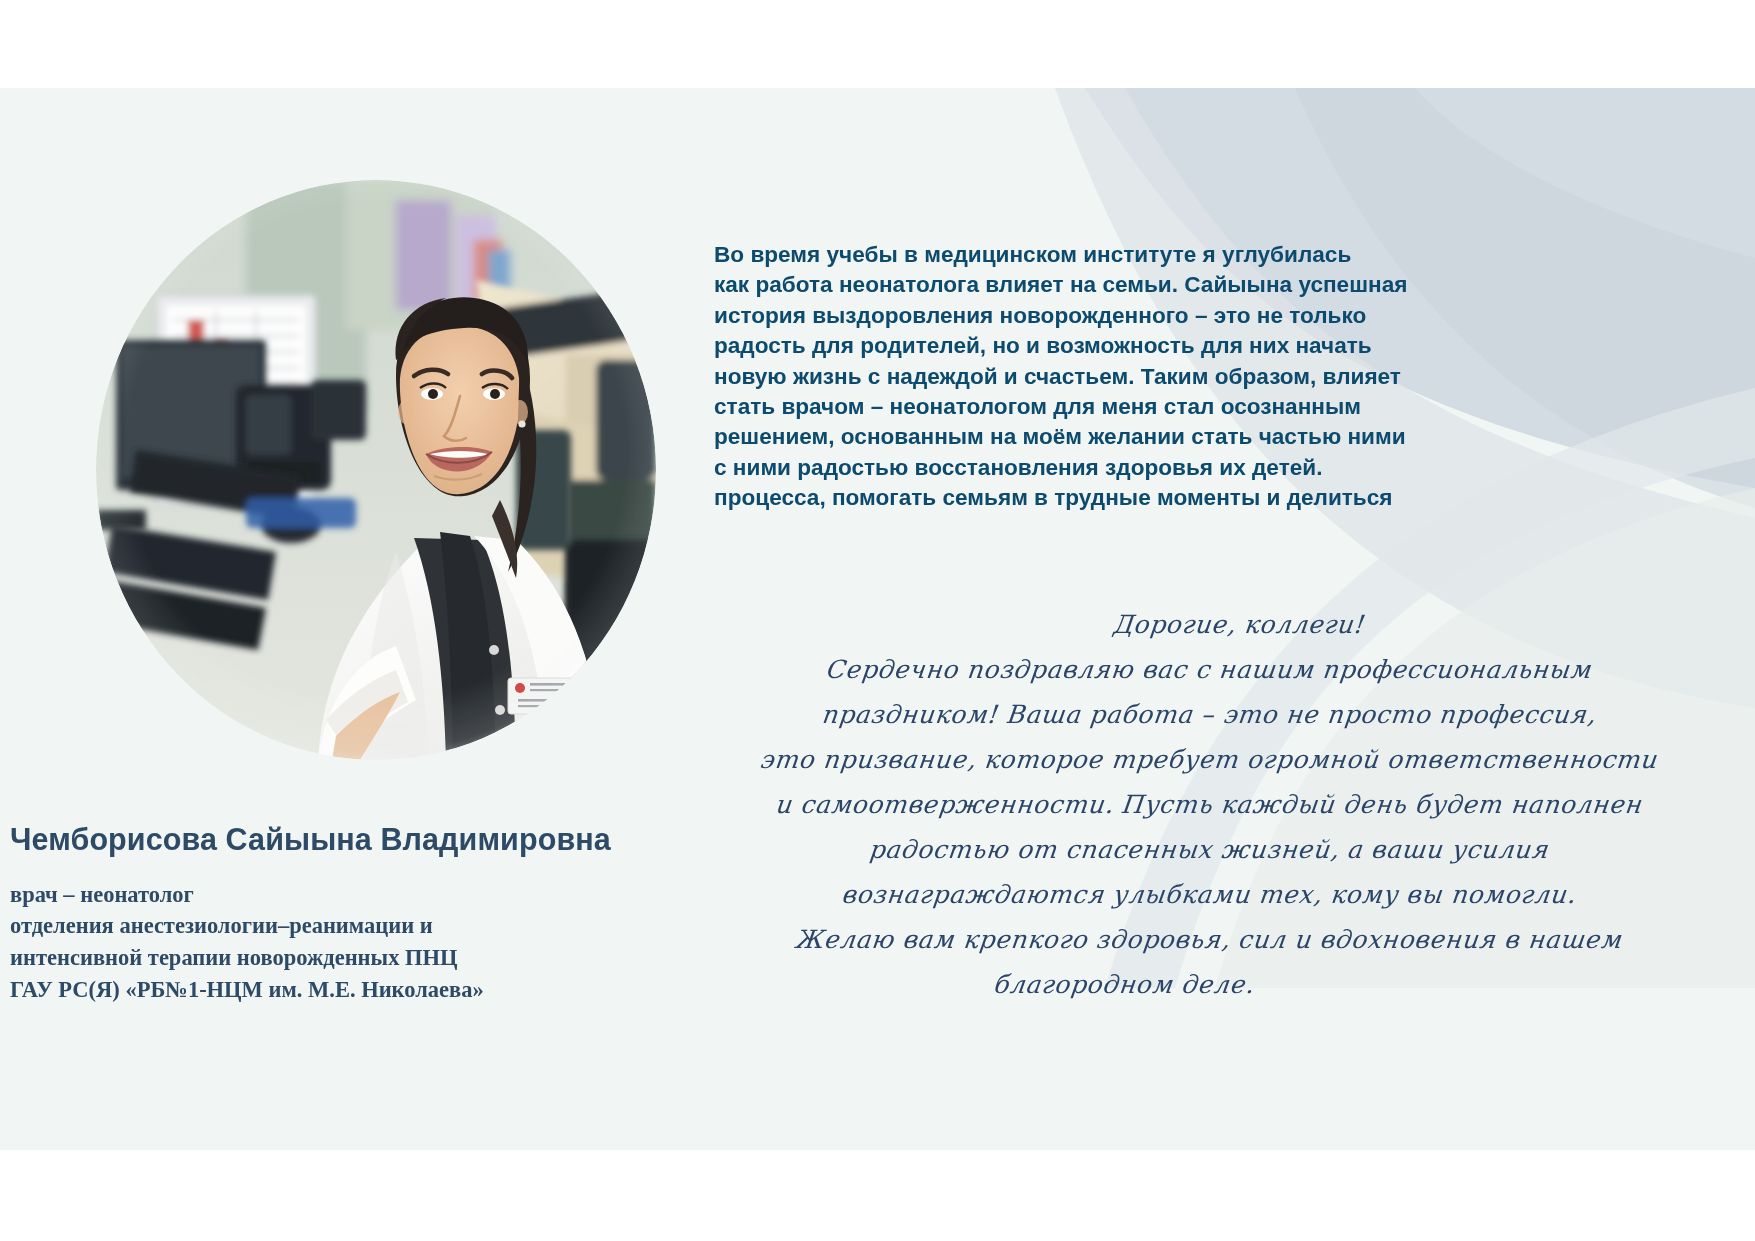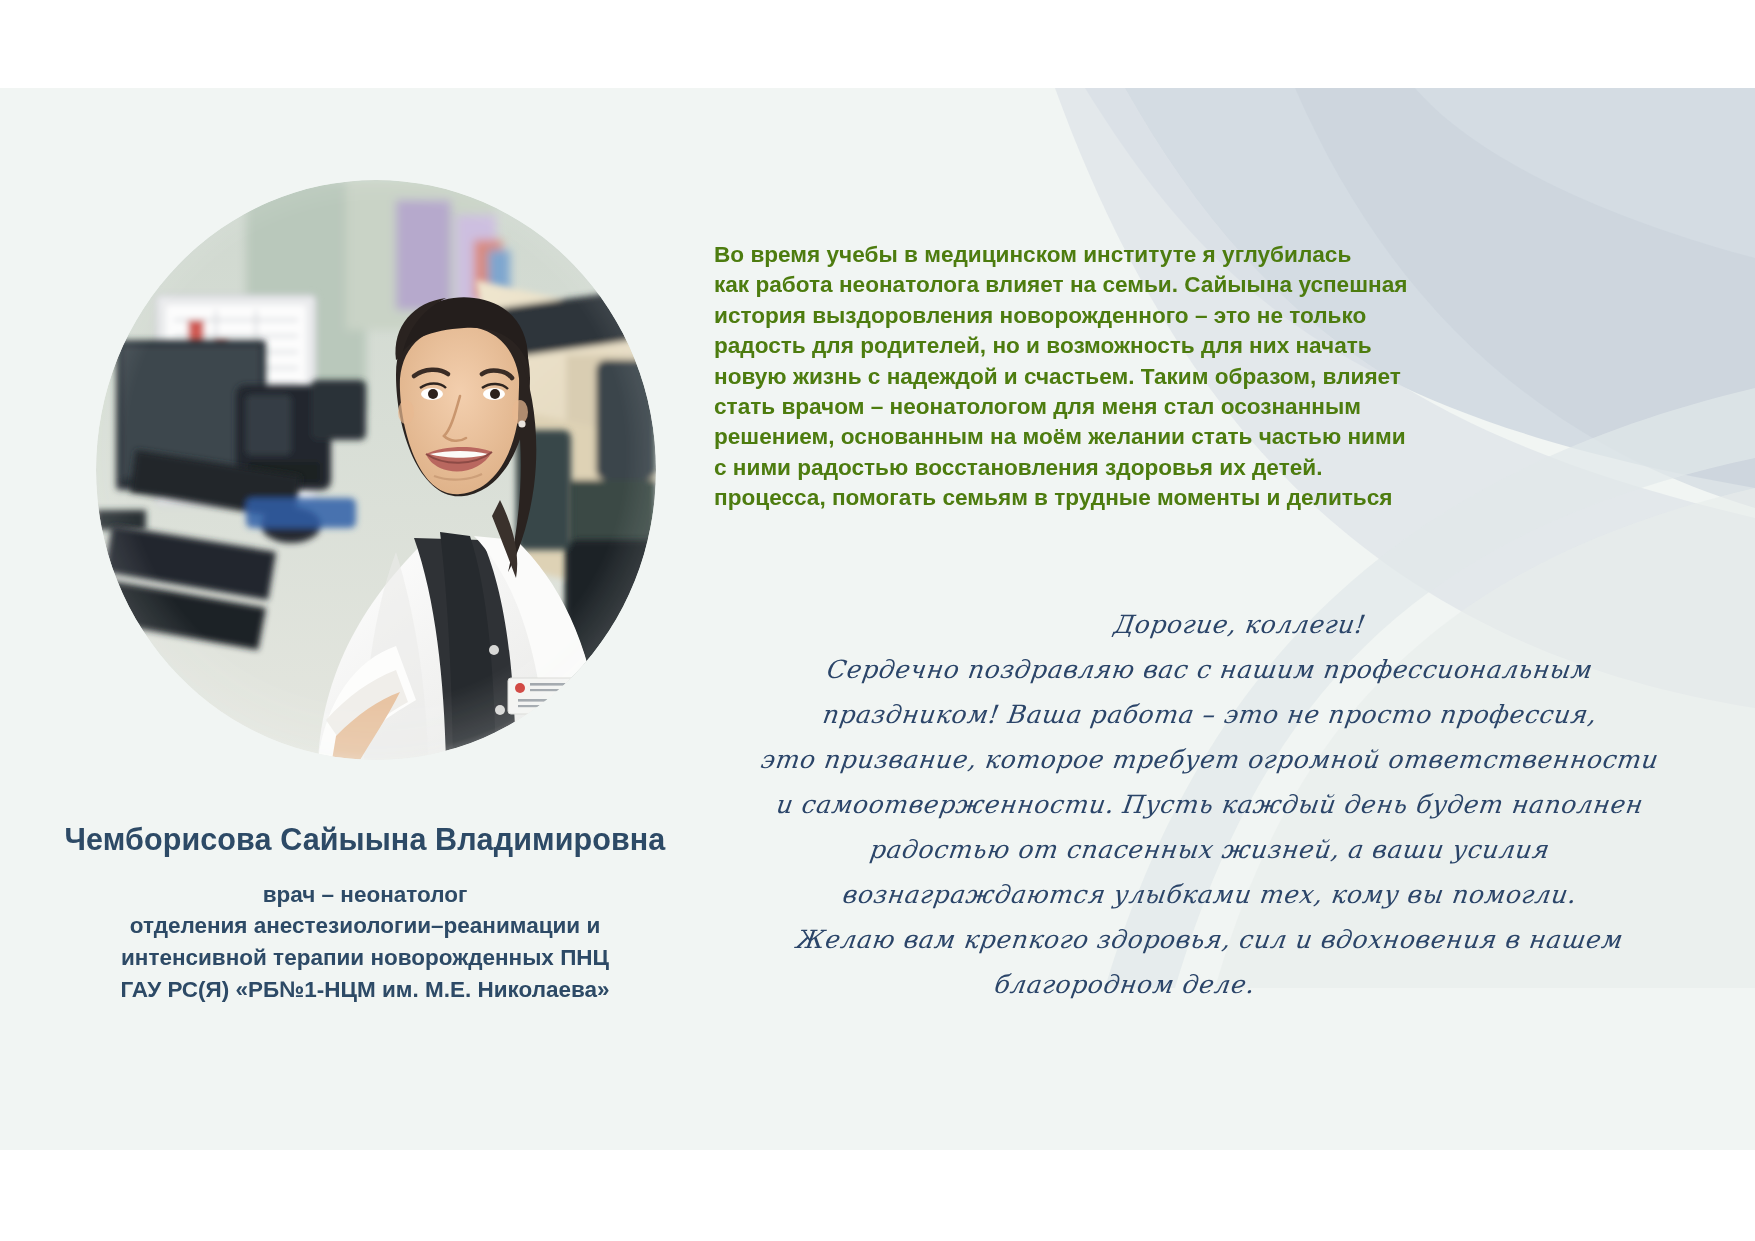--- a/index.html
+++ b/index.html
@@ -12,30 +12,30 @@
   .bg-svg{position:absolute;right:0;top:0;width:1100px;height:900px;}
 
   
   .portrait-wrap{position:absolute;left:96px;top:92px;width:560px;height:580px;}
   .portrait{position:absolute;inset:0;border-radius:50%;overflow:hidden;
             -webkit-mask-image:radial-gradient(circle at 50% 47%, #000 60%, rgba(0,0,0,.85) 72%, rgba(0,0,0,0) 84%);
             mask-image:radial-gradient(circle at 50% 47%, #000 60%, rgba(0,0,0,.85) 72%, rgba(0,0,0,0) 84%);}
   .photo-svg{width:100%;height:100%;display:block;}
 
   
-  .person-block{position:absolute;left:10px;top:735px;width:710px;text-align:center;}
+  .person-block{position:absolute;left:10px;top:735px;width:710px;}
   .person-name{font-size:30.5px;font-weight:bold;color:#2d4a66;letter-spacing:.1px;line-height:1.1;
                font-family:"Liberation Sans",sans-serif;white-space:nowrap;}
   .person-role{margin-top:22px;font-size:22.5px;font-weight:bold;color:#2d4a66;line-height:1.42;
-               font-family:Liberation Sans, sans-serif;}
+               font-family:Liberation Serif, serif;}
   .person-role div{white-space:nowrap;}
 
   
   .story{position:absolute;left:714px;top:152px;width:800px;font-size:22.6px;font-weight:bold;
-         color:#4d7c0f;line-height:1.345;font-family:"Liberation Sans",sans-serif;}
+         color:#0c4a6e;line-height:1.345;font-family:"Liberation Sans",sans-serif;}
   .story div{white-space:nowrap;}
 
   
   .greeting{position:absolute;left:700px;top:520px;width:1020px;color:#2b4569;
             font-family:"DejaVu Serif",serif;font-style:italic;font-size:25px;line-height:1.0;}
   .greeting .ln{display:block;white-space:nowrap;transform:skewX(-9deg);letter-spacing:.6px;}
   .gl1{text-align:center;padding-left:60px;margin-top:4px;}
   .gl2{text-align:center;margin-top:20px;}
   .gl3{text-align:center;margin-top:20px;}
   .gl4{text-align:center;margin-top:20px;}

